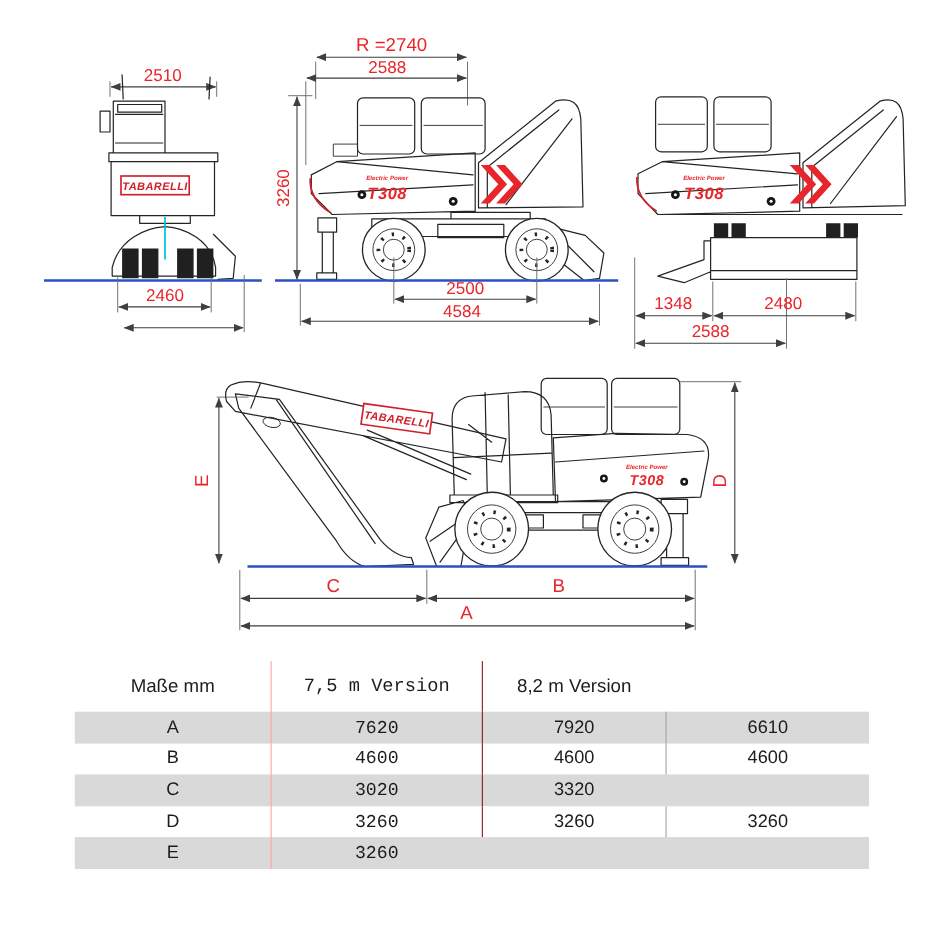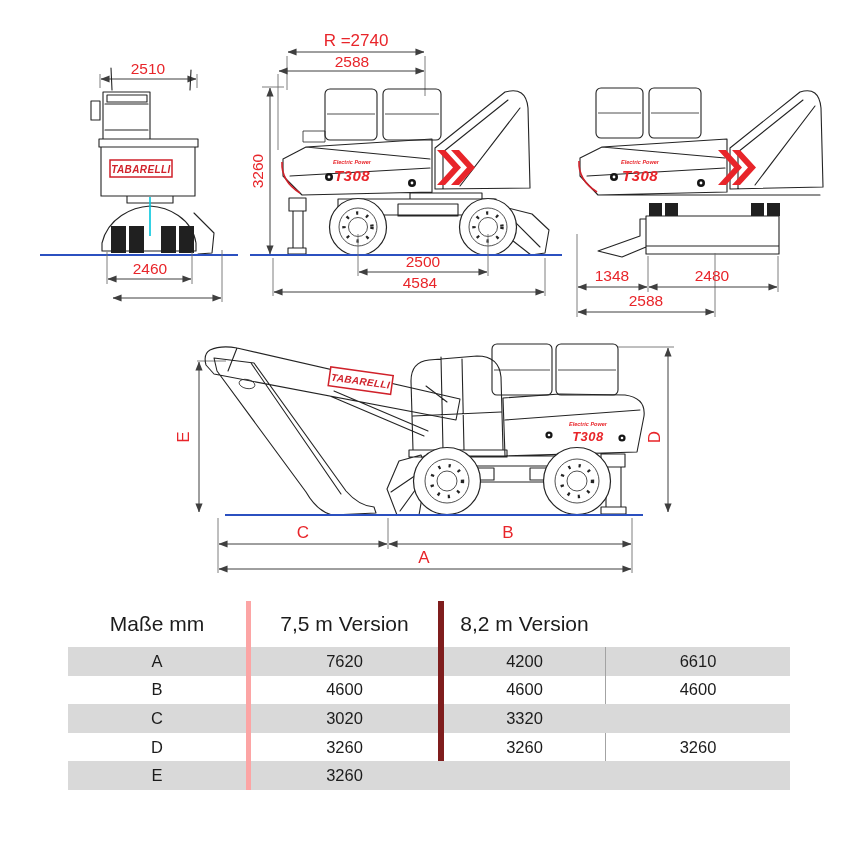--- a/index.html
+++ b/index.html
@@ -24,24 +24,24 @@
   .center{stroke:#00c6dd;stroke-width:1.6;fill:none;}
   .bolt{fill:#161616;}
   .boltc{fill:#fff;}
   .wheel{fill:#fff;stroke:#242424;stroke-width:1.2;}
   .boltring{fill:none;stroke:#242424;stroke-width:3.4;stroke-dasharray:2.2 8.4;}
   
   .tbl{position:absolute;left:68px;top:601px;width:722px;color:#1c1c1c;}
   .trow{display:flex;height:28.6px;}
   .thead{height:46px;}
   .cell{display:flex;align-items:center;justify-content:center;font-size:16.5px;box-sizing:border-box;}
-  .thead .cell{font-size:21px;}
+  .thead .cell{font-size:17px;}
   .c0{width:178px;}
-  .c1{width:192px;border-left:5px solid #fca5a5;}
-  .c2{width:167px;border-left:6px solid #7f1d1d;}
+  .c1{width:192px;border-left:1px solid #fca5a5;font-family:Liberation Mono, monospace;}
+  .c2{width:167px;border-left:1px solid #7f1d1d;}
   .c3{width:185px;border-left:1px solid #a3a3a3;}
   .shade{background:#d9d9d9;}
 </style>
 </head>
 <body>
 
 <div id="page">
 
 <svg width="856" height="600" viewBox="0 0 856 600">
   <defs>
@@ -250,21 +250,21 @@
 
 <div class="tbl">
   <div class="trow thead">
     <div class="cell c0">Maße mm</div>
     <div class="cell c1">7,5 m Version</div>
     <div class="cell c2">8,2 m Version</div>
   </div>
   <div class="trow shade">
     <div class="cell c0">A</div>
     <div class="cell c1">7620</div>
-    <div class="cell c2">4200</div>
+    <div class="cell c2">7920</div>
     <div class="cell c3">6610</div>
   </div>
   <div class="trow">
     <div class="cell c0">B</div>
     <div class="cell c1">4600</div>
     <div class="cell c2">4600</div>
     <div class="cell c3">4600</div>
   </div>
   <div class="trow shade">
     <div class="cell c0">C</div>

